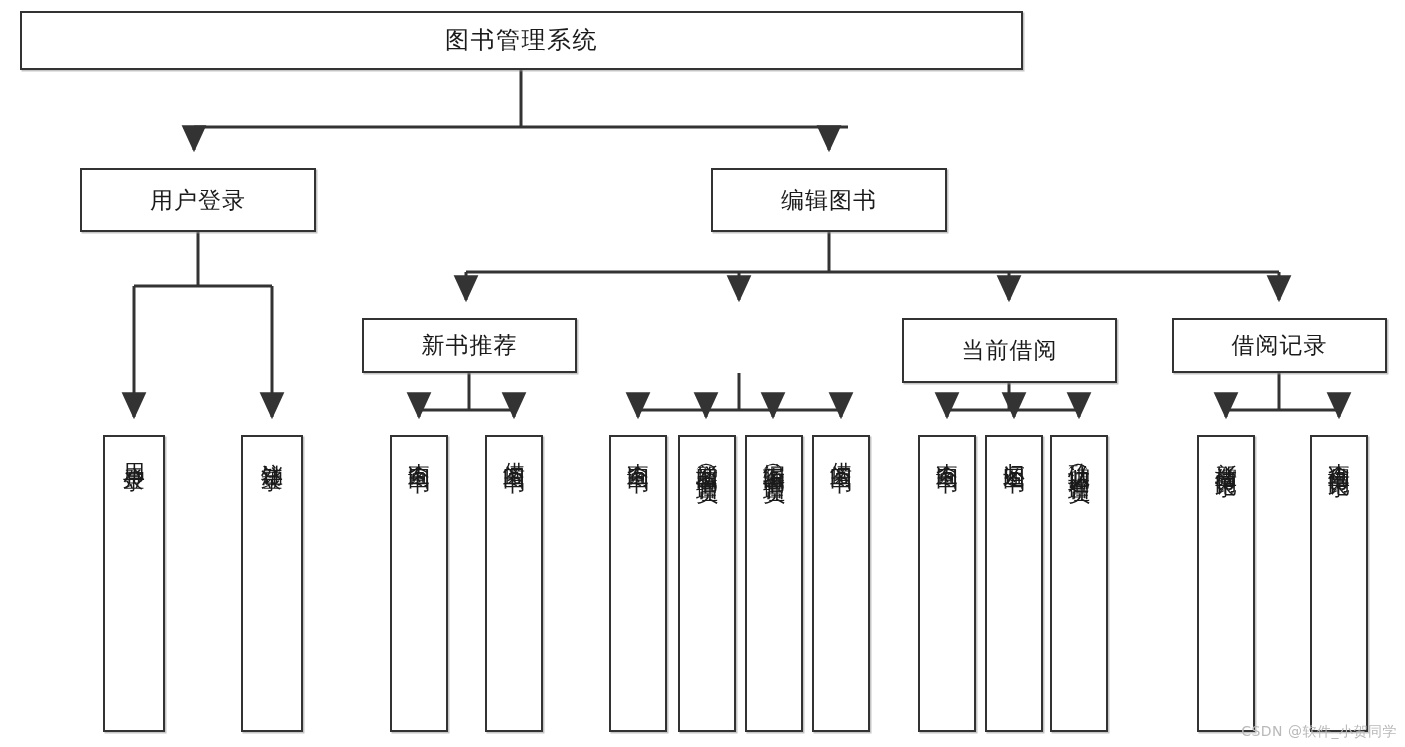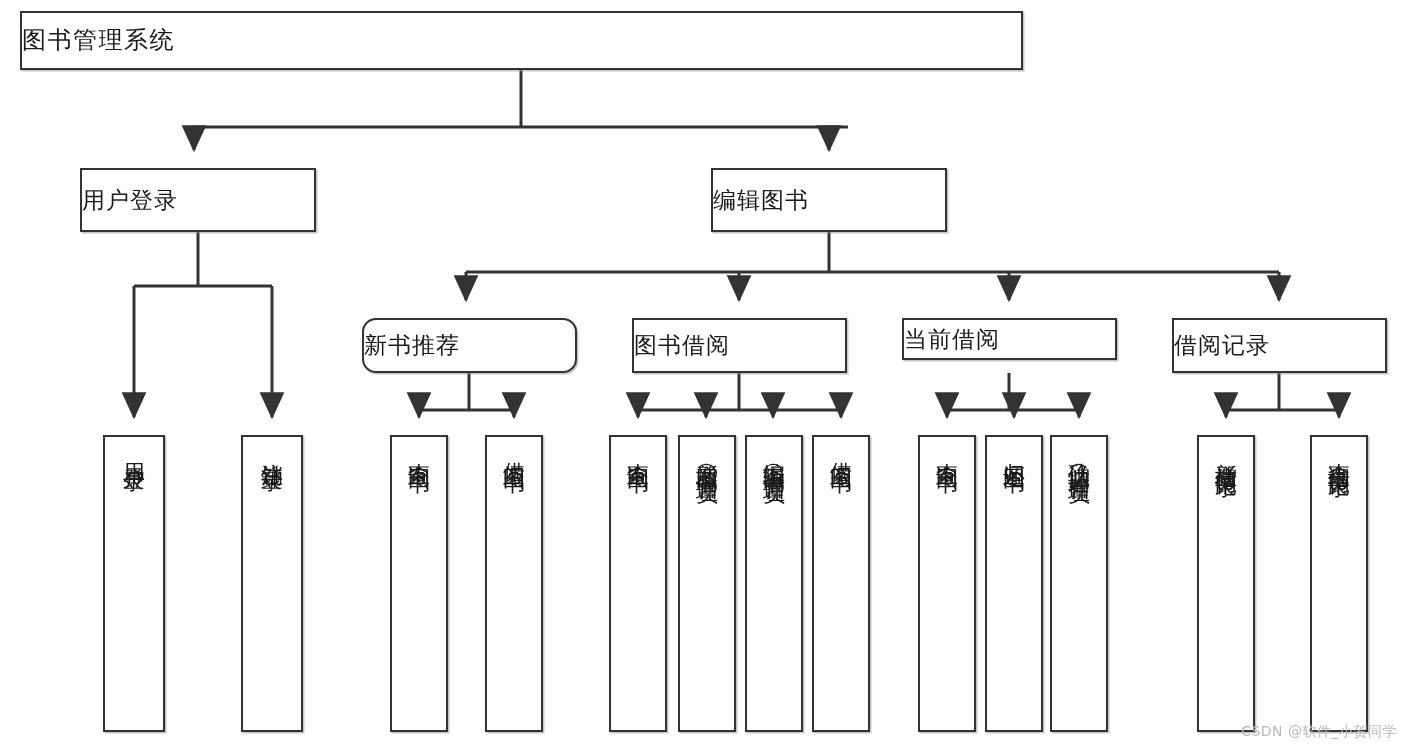--- a/index.html
+++ b/index.html
@@ -27,20 +27,21 @@
     pointer-events: none;
   }
   .node {
     position: absolute;
     box-sizing: border-box;
     background: #ffffff;
     border: 2px solid #333333;
     box-shadow: 1.5px 1.5px 0 0 rgba(150,150,150,0.55);
     display: flex;
     align-items: center;
+    justify-content: center;
     color: #1a1a1a;
     z-index: 2;
   }
   .node .label {
     display: block;
     text-align: center;
     white-space: pre-line;
     line-height: 1.15;
   }
   
@@ -141,29 +142,26 @@
   </div>
 
   <div class="node horiz" style="left:80px; top:168px; width:236px; height:64px;">
     <span class="label">用户登录</span>
   </div>
 
   <div class="node horiz" style="left:711px; top:168px; width:236px; height:64px;">
     <span class="label">编辑图书</span>
   </div>
 
-  <div class="node horiz" style="left:362px; top:318px; width:215px; height:55px;border-radius:14px;">
+  <div class="node horiz" style="left:362px; top:318px; width:215px; height:55px;">
     <span class="label">新书推荐</span>
   </div>
 
-  <div class="node horiz" style="left:632px; top:318px; width:215px; height:55px;">
-    <span class="label">图书借阅</span>
-  </div>
-
-  <div class="node horiz" style="left:902px; top:318px; width:215px; height:42px;">
+
+  <div class="node horiz" style="left:902px; top:318px; width:215px; height:65px;">
     <span class="label">当前借阅</span>
   </div>
 
   <div class="node horiz" style="left:1172px; top:318px; width:215px; height:55px;">
     <span class="label">借阅记录</span>
   </div>
 
   <div class="node vert" style="left:103px; top:435px; width:62px; height:297px;">
     <span class="label">用户登录</span>
   </div>

